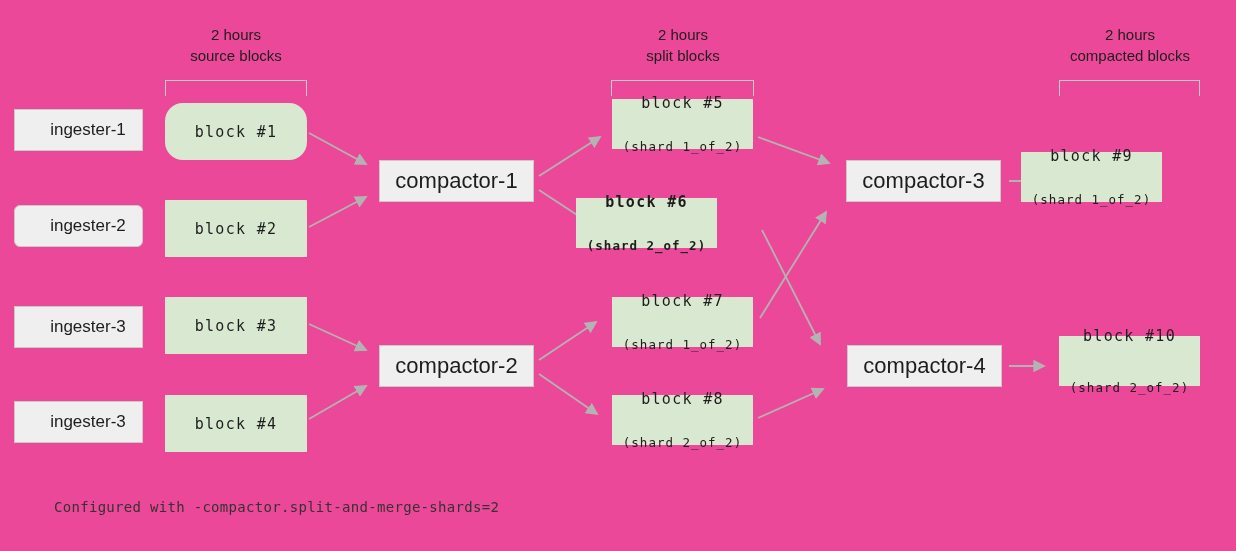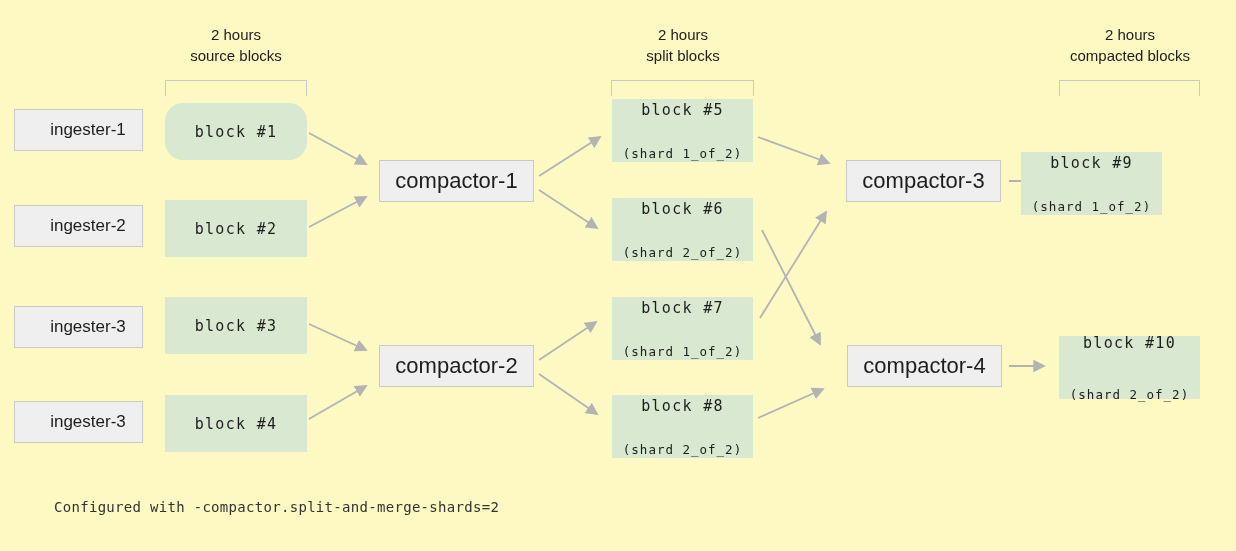--- a/index.html
+++ b/index.html
@@ -12,21 +12,21 @@
     --caption-color: #333333;
   }
   * { margin: 0; padding: 0; box-sizing: border-box; }
   html, body { background: #ffffff; }
   body { font-family: "Liberation Sans", sans-serif; }
 
   .canvas {
     position: relative;
     width: 1236px;
     height: 551px;
-    background: #fef9c3;
+    background: #ec4899;
     overflow: hidden;
   }
 
   .arrows {
     position: absolute;
     left: 0; top: 0;
     width: 1236px; height: 551px;
     z-index: 1;
   }
   .arrows line { stroke: var(--arrow); stroke-width: 1.8; }
@@ -71,21 +71,21 @@
     flex-direction: column;
     align-items: center;
     justify-content: center;
     color: var(--text);
     font-family: "DejaVu Sans Mono", "Liberation Mono", monospace;
     z-index: 2;
   }
   .block .block-label { font-size: 15px; letter-spacing: 1.3px; line-height: 20px; }
   .block .block-shard { font-size: 12.5px; letter-spacing: 1px; line-height: 17px; margin-top: 25px; }
   .block.single { width: 142px; height: 57px; }
-  .block.double { width: 141px; height: 63px; }
+  .block.double { width: 141px; height: 50px; }
 
   .caption {
     position: absolute;
     left: 22px;
     top: 499px;
     font-family: "DejaVu Sans Mono", "Liberation Mono", monospace;
     font-size: 14px;
     letter-spacing: 0.3px;
     color: var(--caption-color);
     z-index: 2;
@@ -131,21 +131,21 @@
   <div class="col-header" style="left:1020px; top:24px;">
     <div>2 hours</div>
     <div>compacted blocks</div>
   </div>
 
   <div class="bracket" style="left:165px; top:80px; width:142px;"></div>
   <div class="bracket" style="left:611px; top:80px; width:143px;"></div>
   <div class="bracket" style="left:1059px; top:80px; width:141px;"></div>
 
   <div class="node ingester" style="left:14px; top:109px;">ingester-1</div>
-  <div class="node ingester" style="left:14px; top:205px;">ingester-2</div>
+  <div class="node ingester" style="left:14px; top:205px;border-radius:6px;">ingester-2</div>
   <div class="node ingester" style="left:14px; top:306px;">ingester-3</div>
   <div class="node ingester" style="left:14px; top:401px;">ingester-3</div>
 
   <div class="block single" style="left:165px; top:103px;border-radius:18px;">
     <div class="block-label">block #1</div>
   </div>
   <div class="block single" style="left:165px; top:200px;">
     <div class="block-label">block #2</div>
   </div>
   <div class="block single" style="left:165px; top:297px;">
@@ -155,21 +155,21 @@
     <div class="block-label">block #4</div>
   </div>
 
   <div class="node compactor" style="left:379px; top:160px;">compactor-1</div>
   <div class="node compactor" style="left:379px; top:345px;">compactor-2</div>
 
   <div class="block double" style="left:612px; top:99px;">
     <div class="block-label">block #5</div>
     <div class="block-shard">(shard 1_of_2)</div>
   </div>
-  <div class="block double" style="left:612px; top:198px;">
+  <div class="block double" style="left:576px; top:198px;font-weight:bold;">
     <div class="block-label">block #6</div>
     <div class="block-shard">(shard 2_of_2)</div>
   </div>
   <div class="block double" style="left:612px; top:297px;">
     <div class="block-label">block #7</div>
     <div class="block-shard">(shard 1_of_2)</div>
   </div>
   <div class="block double" style="left:612px; top:395px;">
     <div class="block-label">block #8</div>
     <div class="block-shard">(shard 2_of_2)</div>

